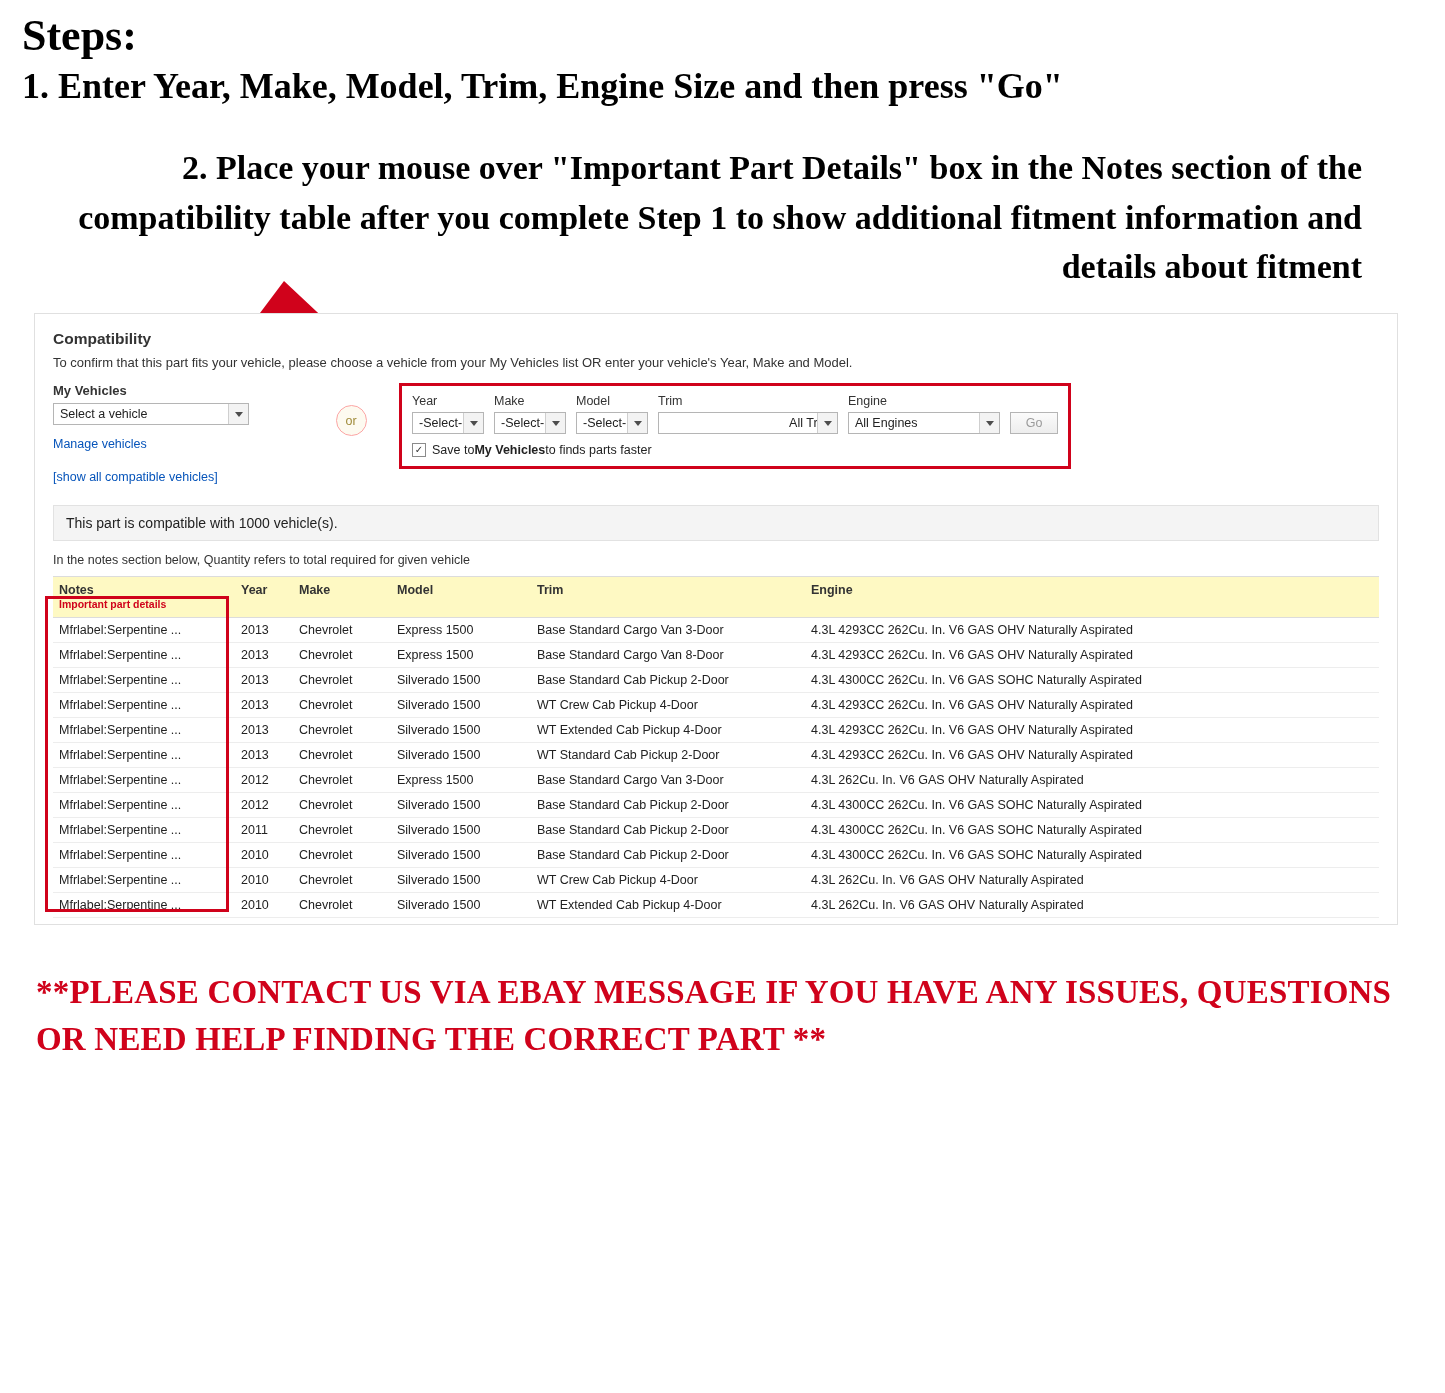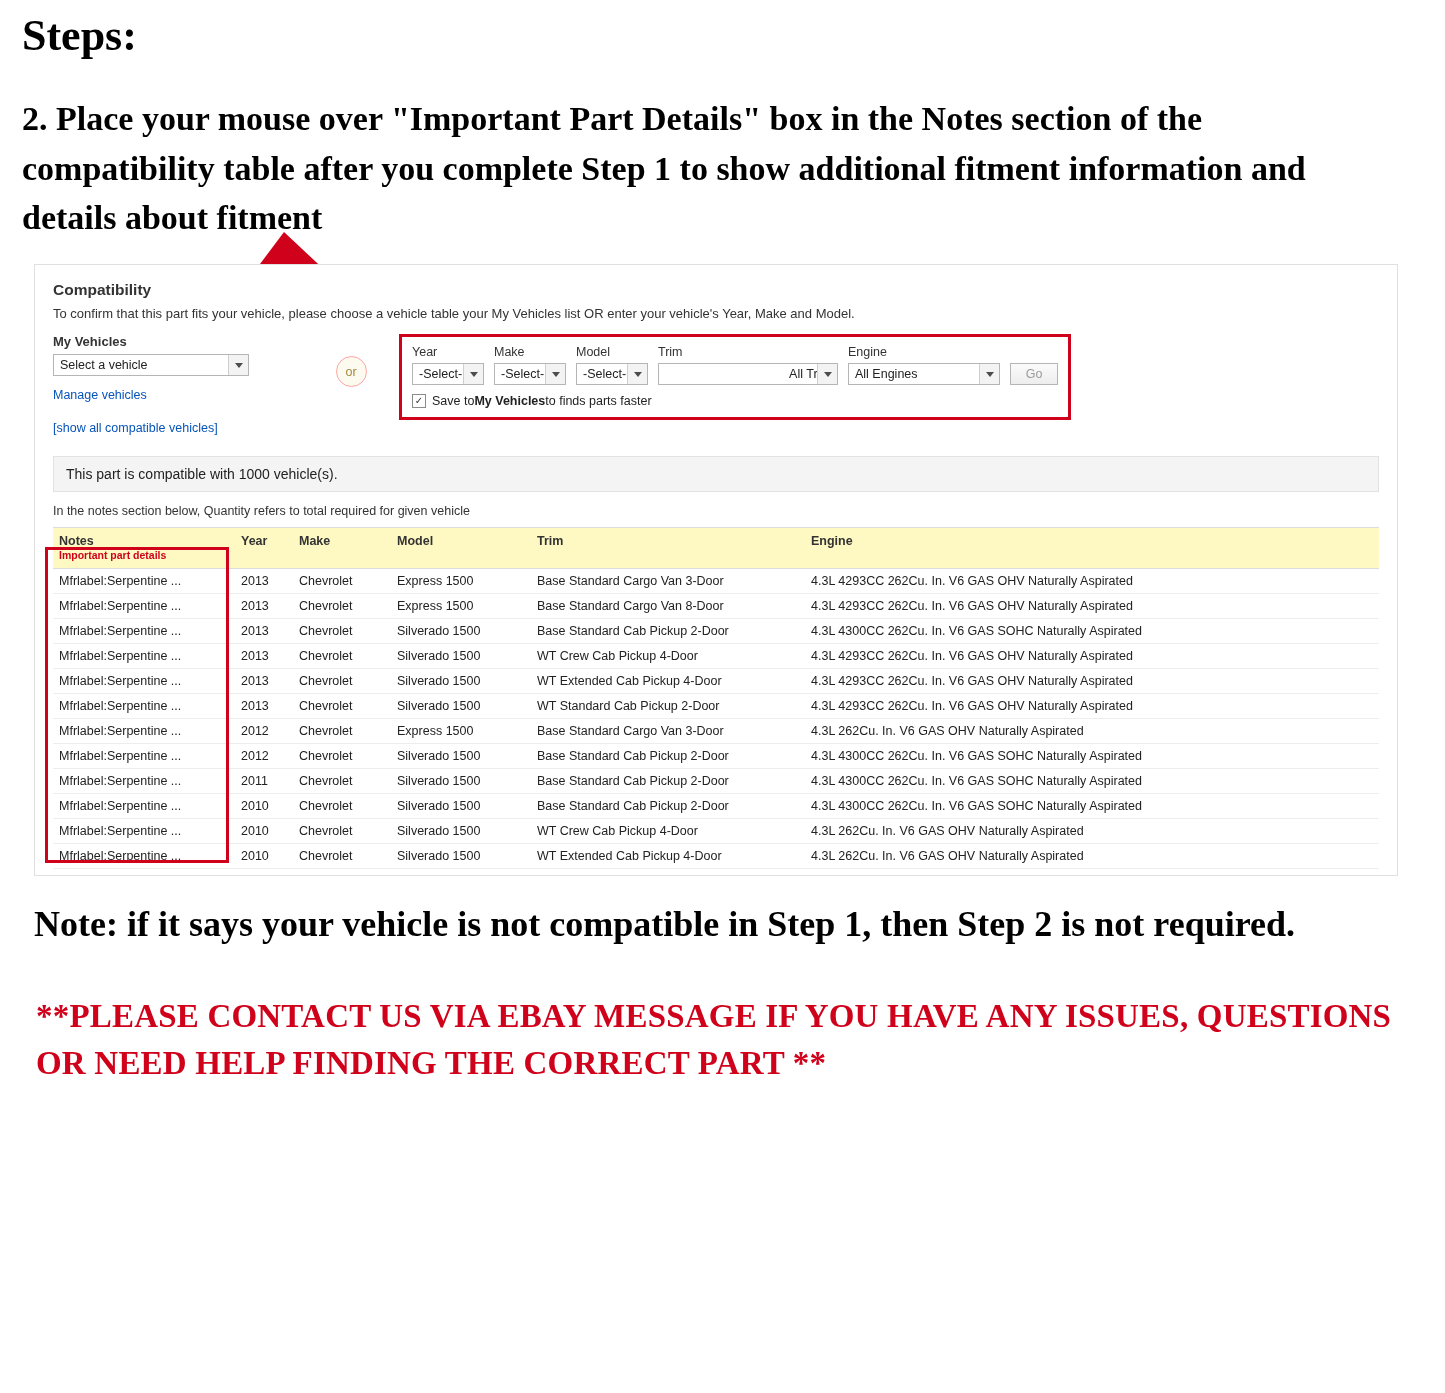--- a/index.html
+++ b/index.html
@@ -48,20 +48,21 @@
     line-height: 1.25;
     margin: 2px 0 0 0;
   }
   .step-two {
     font-family: "Liberation Serif", serif;
     font-weight: bold;
     font-size: 34px;
     line-height: 1.45;
     margin: 34px 0 8px 0;
     max-width: 1340px;
+    text-align: right;
   }
 
   
   .panel-wrap {
     position: relative;
     margin: 22px 22px 0 22px;
     padding-left: 12px;
   }
   .panel {
     border: 1px solid #e0e0e0;
@@ -293,33 +294,34 @@
     letter-spacing: 0.2px;
   }
 </style>
 </head>
 <body>
 
 <div class="page">
 
   <div class="instructions">
     <div class="steps-head">Steps:</div>
+    <div class="step-line">1. Enter Year, Make, Model, Trim, Engine Size and then press "Go"</div>
     <div class="step-two">2. Place your mouse over "Important Part Details" box in the Notes section of the compatibility table after you complete Step 1 to show additional fitment information and details about fitment</div>
   </div>
 
   <div class="panel-wrap">
 
     <svg class="arrow-svg" width="260" height="430" viewBox="0 0 260 430">
       <polygon points="132,8 196,68 156,64 92,360 72,356 136,60 96,56" fill="#d0021b"></polygon>
       <polygon points="92,356 150,330 104,398" fill="#d0021b"></polygon>
     </svg>
 
     <div class="panel">
       <div class="panel-title">Compatibility</div>
-      <div class="panel-sub">To confirm that this part fits your vehicle, please choose a vehicle table your My Vehicles list OR enter your vehicle's Year, Make and Model.</div>
+      <div class="panel-sub">To confirm that this part fits your vehicle, please choose a vehicle from your My Vehicles list OR enter your vehicle's Year, Make and Model.</div>
 
       <div class="row-select">
 
         <div class="my-vehicles">
           <div class="mv-label">My Vehicles</div>
           <div class="select-box mv-select">
             <span>Select a vehicle</span>
             <span class="caret">
                 <i></i>
               </span>
@@ -522,16 +524,15 @@
             <td>WT Standard Cab Pickup 2-Door</td>
             <td>4.3L 262Cu. In. V6 GAS OHV Naturally Aspirated</td>
           </tr>
         </tbody>
       </table>
 
       <div class="notes-outline"></div>
     </div>
   </div>
 
-  <div class="note-big">Note: if it says your vehicle is not compatible in Step 1, then Step 2 is not required.</div>
   <div class="contact">**PLEASE CONTACT US VIA EBAY MESSAGE IF YOU HAVE ANY ISSUES, QUESTIONS OR NEED HELP FINDING THE CORRECT PART **</div>
 
 </div>
 
 </body></html>

